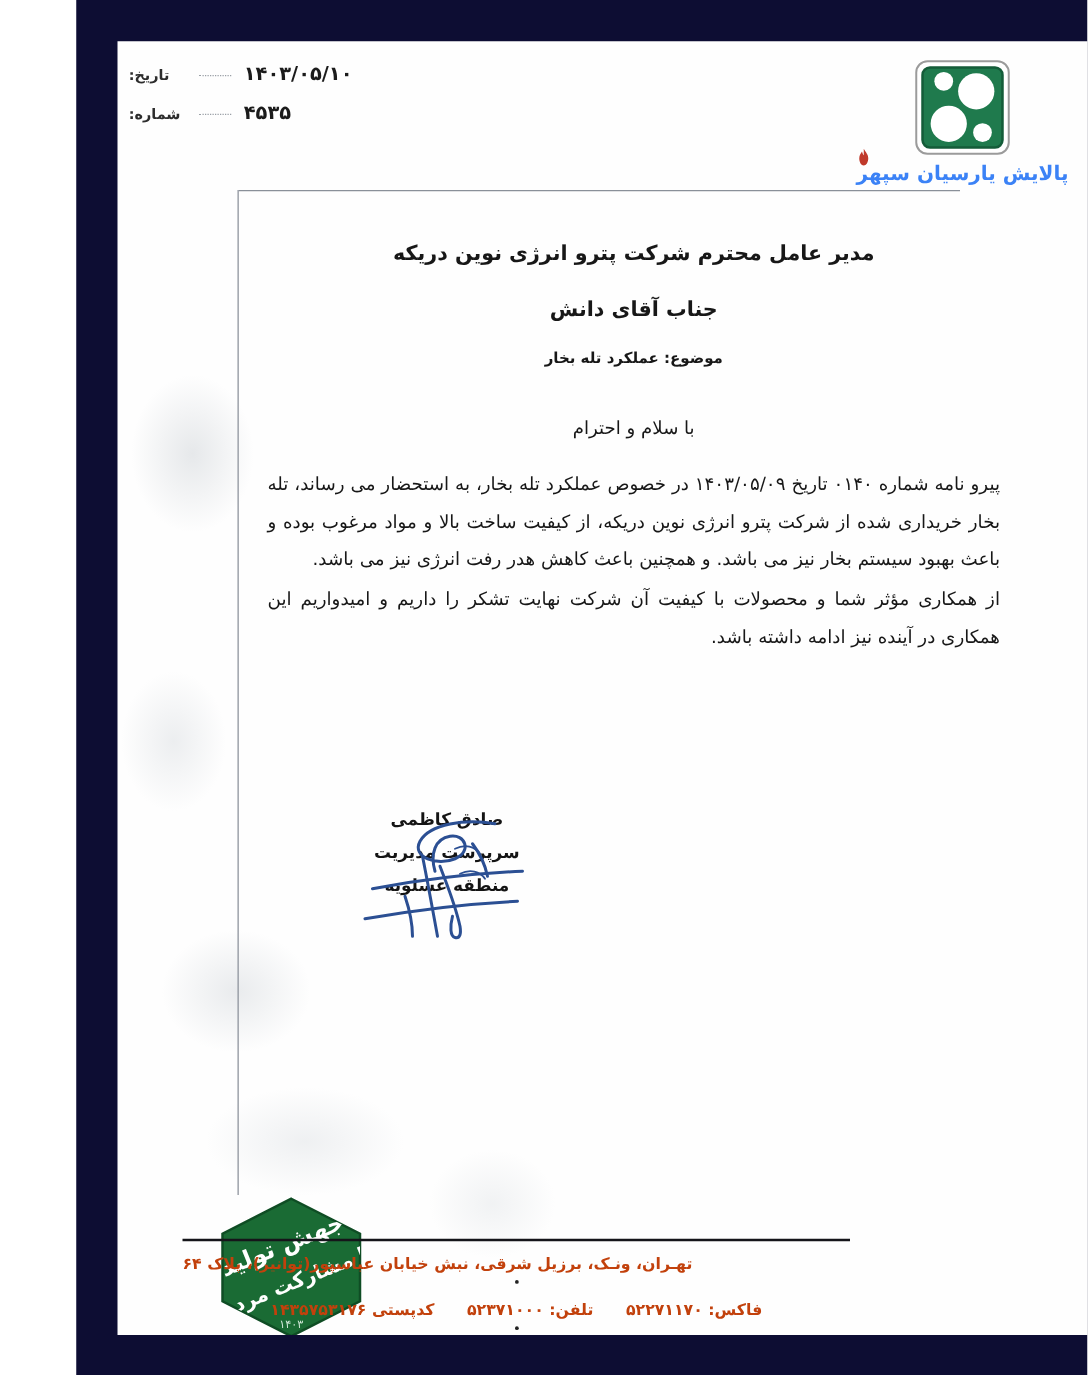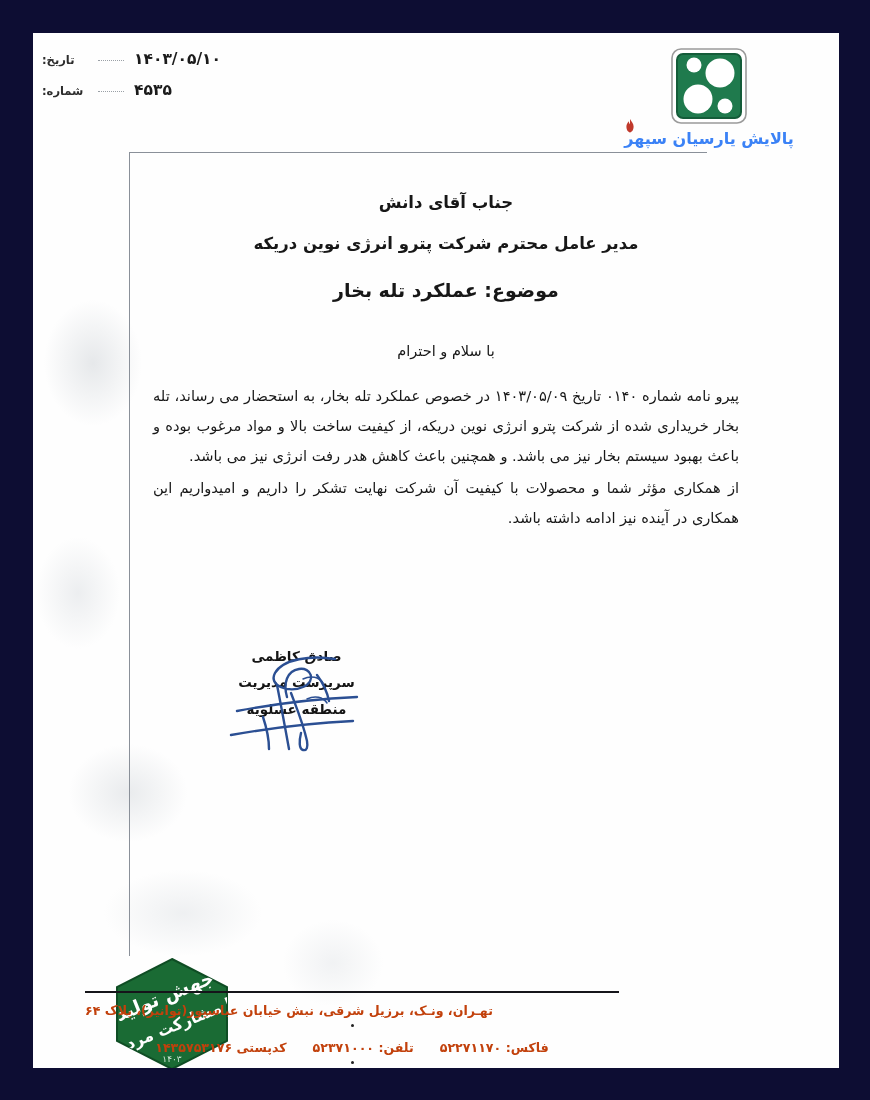--- a/index.html
+++ b/index.html
@@ -10,21 +10,21 @@
   body {
     width: 870px;
     height: 1100px;
     overflow: hidden;
     font-family: "DejaVu Sans", "Liberation Sans", sans-serif;
   }
 
   
   #scan-frame {
     position: relative;
-    width: 870px;
+    width: 809px;
     height: 1100px;
     background: #0d0d33;
     box-sizing: border-box;
   }
   #page-sheet {
     position: absolute;
     left: 33px;
     top: 33px;
     width: 806px;
     height: 1035px;
@@ -148,21 +148,21 @@
   }
   .addressee-line {
     font-size: 16.5px;
     font-weight: 700;
     letter-spacing: -.1px;
     margin-bottom: 26px;
     text-align: center;
   }
   .addressee-line.first { margin-bottom: 22px; }
   #subject-line {
-    font-size: 19px;
+    font-size: 12px;
     font-weight: 700;
     text-align: center;
     margin-top: 20px;
     margin-bottom: 0;
   }
   #salutation {
     font-size: 14.5px;
     font-weight: 400;
     text-align: center;
     margin-top: 42px;
@@ -297,23 +297,23 @@
         <div id="brand-name">پالایش یارسیان سپهر</div>
       </div>
 
     </div>
 
     <div class="doc-layer" id="margin-rule-h"></div>
     <div class="doc-layer" id="margin-rule-v"></div>
 
     <div class="doc-layer" id="letter-body">
 
+      <div class="addressee-line">مدیر عامل محترم شرکت پترو انرژی نوین دریکه</div>
+
       <div class="addressee-line first">جناب آقای دانش</div>
-
-      <div class="addressee-line">مدیر عامل محترم شرکت پترو انرژی نوین دریکه</div>
 
       <div id="subject-line">موضوع: عملکرد تله بخار</div>
 
       <div id="salutation">با سلام و احترام</div>
 
       <p class="body-paragraph" id="para-1">پیرو نامه شماره ۰۱۴۰ تاریخ ۱۴۰۳/۰۵/۰۹ در خصوص عملکرد تله بخار، به استحضار می رساند، تله بخار خریداری شده از شرکت پترو انرژی نوین دریکه، از کیفیت ساخت بالا و مواد مرغوب بوده و باعث بهبود سیستم بخار نیز می باشد. و همچنین باعث کاهش هدر رفت انرژی نیز می باشد.</p>
 
       <p class="body-paragraph" id="para-2">از همکاری مؤثر شما و محصولات با کیفیت آن شرکت نهایت تشکر را داریم و امیدواریم این همکاری در آینده نیز ادامه داشته باشد.</p>
 
     </div>

